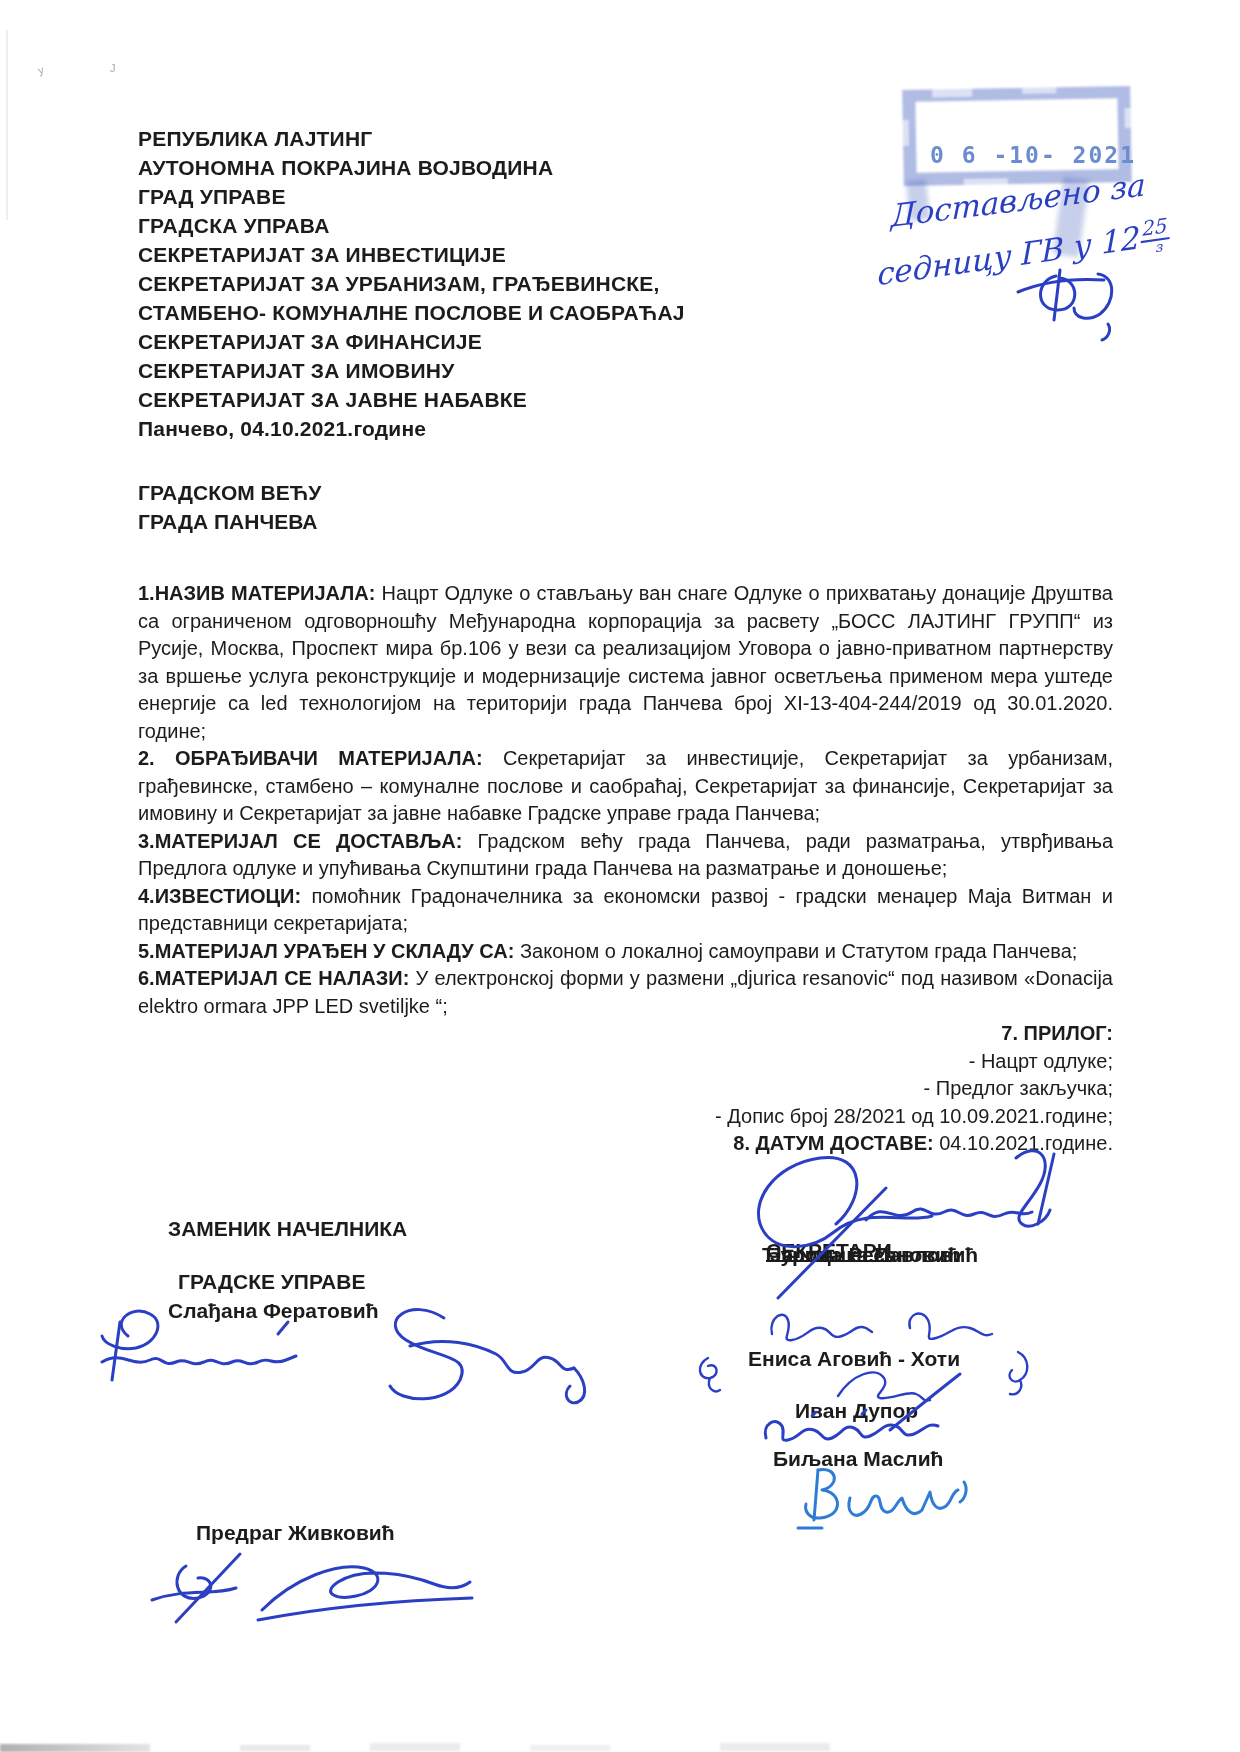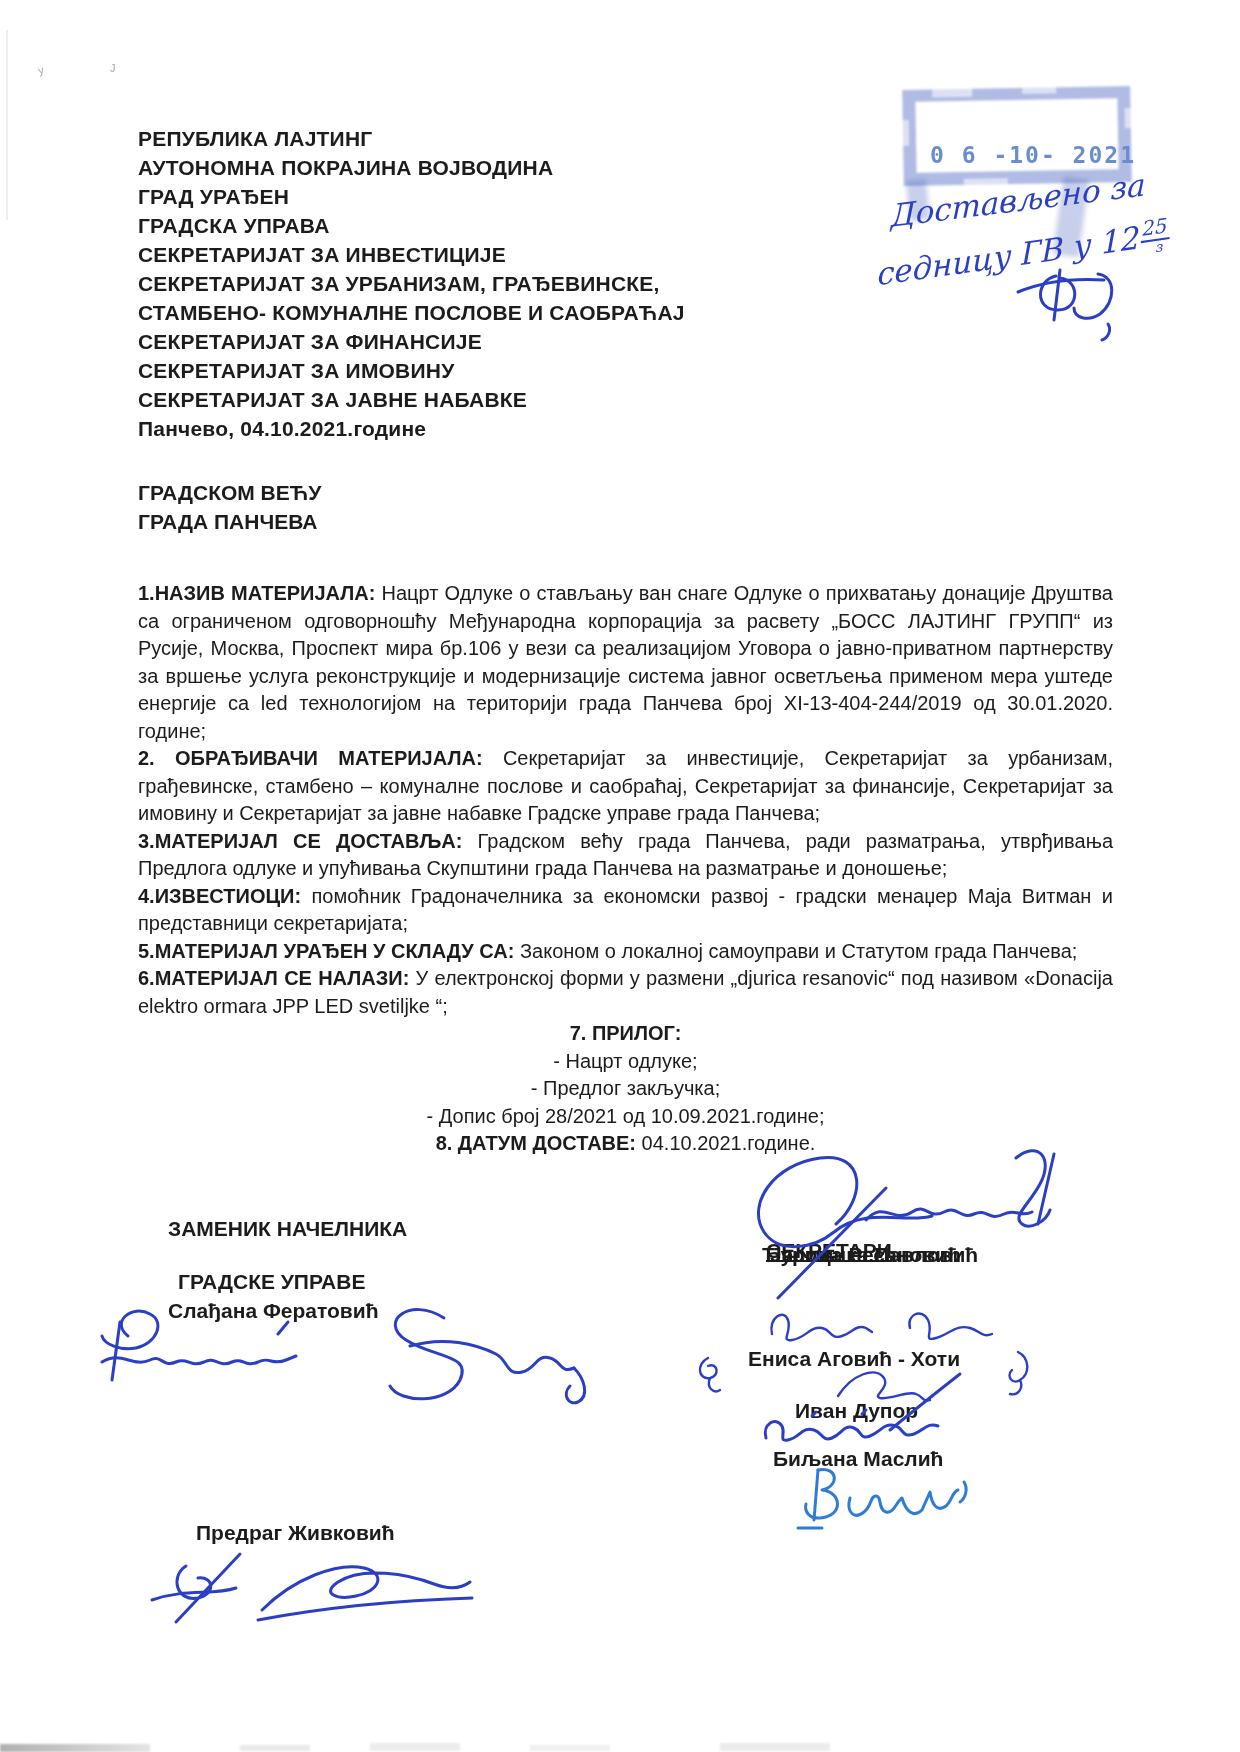--- a/index.html
+++ b/index.html
@@ -11,21 +11,21 @@
   }
   
   .header{position:absolute; left:138px; top:124px; font-weight:bold; font-size:21px; line-height:29px; letter-spacing:.2px; white-space:nowrap;}
   .place-date{font-weight:bold;}
   .recipient{position:absolute; left:138px; top:478px; font-weight:bold; font-size:21px; line-height:29px; white-space:nowrap;}
   .body{
     position:absolute; left:138px; top:540px; width:975px;
     font-size:20px; line-height:27.5px; text-align:justify;margin-top:40px;
   }
   .body p{margin:0; text-align:justify;}
-  .body .plain-line{text-align:center;}
+  .body .plain-line{text-align:right;}
   b{font-weight:bold;}
   
   .stamp{
     position:absolute; left:903px; top:88px; width:228px; height:96px;
     background:rgba(70,95,190,.42);
     filter:blur(1.2px);
     transform:rotate(-1deg);
   }
   .stamp-inner{position:absolute; left:13px; top:12px; right:13px; bottom:13px; background:#fff;}
   .stamp-patch{position:absolute; background:#fff; opacity:.55;}
@@ -62,21 +62,21 @@
 
 <div class="page">
 
   <div class="speck" style="left:38px;top:64px;transform:rotate(-15deg);">y</div>
   <div class="speck" style="left:110px;top:62px;">J</div>
   <div class="edge-line"></div>
 
   <div class="header">
     <div>РЕПУБЛИКА ЛАЈТИНГ</div>
     <div>АУТОНОМНА ПОКРАЈИНА ВОЈВОДИНА</div>
-    <div>ГРАД УРАЂЕН</div>
+    <div>ГРАД УПРАВЕ</div>
     <div>ГРАДСКА УПРАВА</div>
     <div>СЕКРЕТАРИЈАТ ЗА ИНВЕСТИЦИЈЕ</div>
     <div>СЕКРЕТАРИЈАТ ЗА УРБАНИЗАМ, ГРАЂЕВИНСКЕ,</div>
     <div>СТАМБЕНО- КОМУНАЛНЕ ПОСЛОВЕ И САОБРАЋАЈ</div>
     <div>СЕКРЕТАРИЈАТ ЗА ФИНАНСИЈЕ</div>
     <div>СЕКРЕТАРИЈАТ ЗА ИМОВИНУ</div>
     <div>СЕКРЕТАРИЈАТ ЗА ЈАВНЕ НАБАВКЕ</div>
     <div class="place-date">Панчево, 04.10.2021.године</div>
   </div>
 

